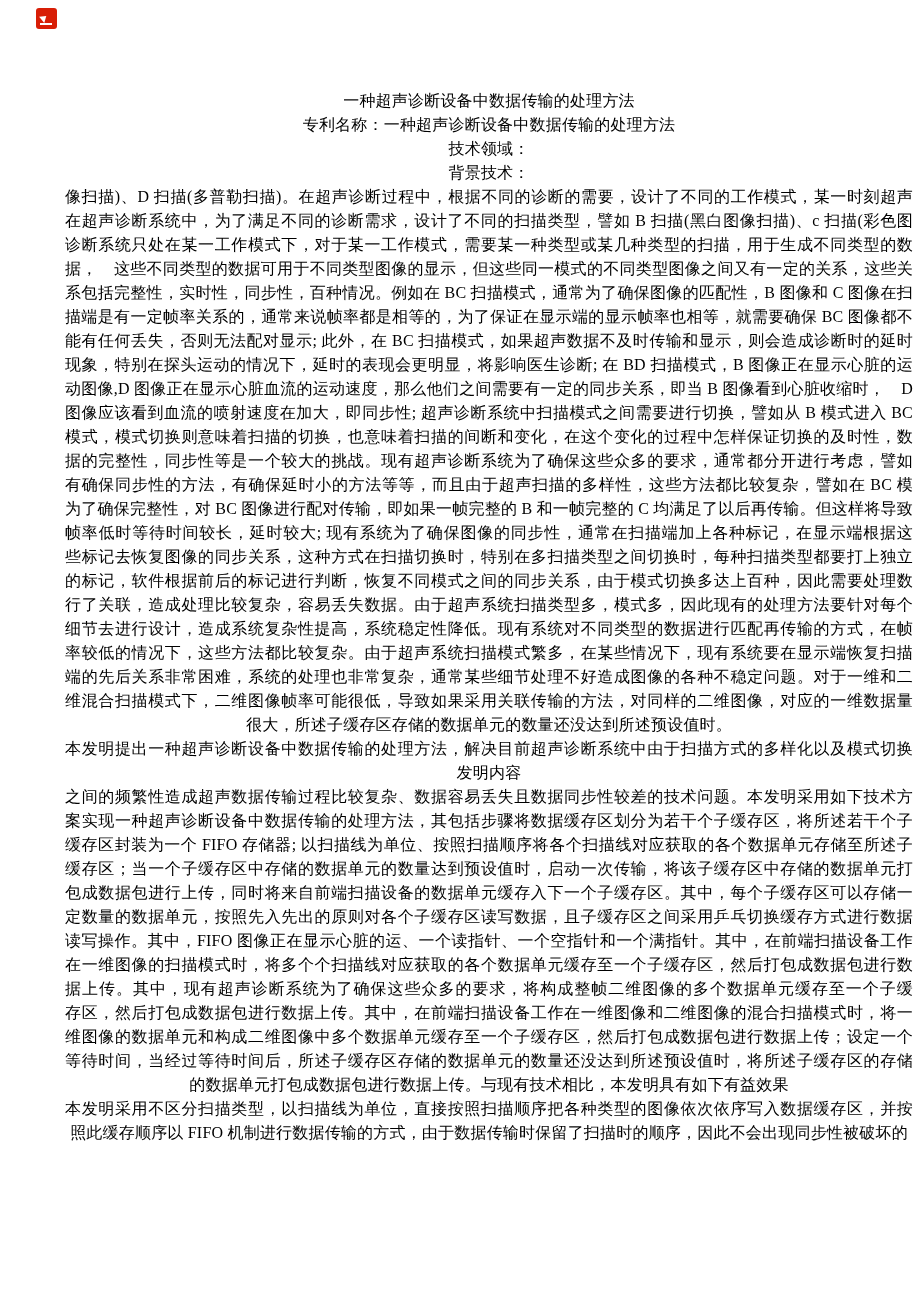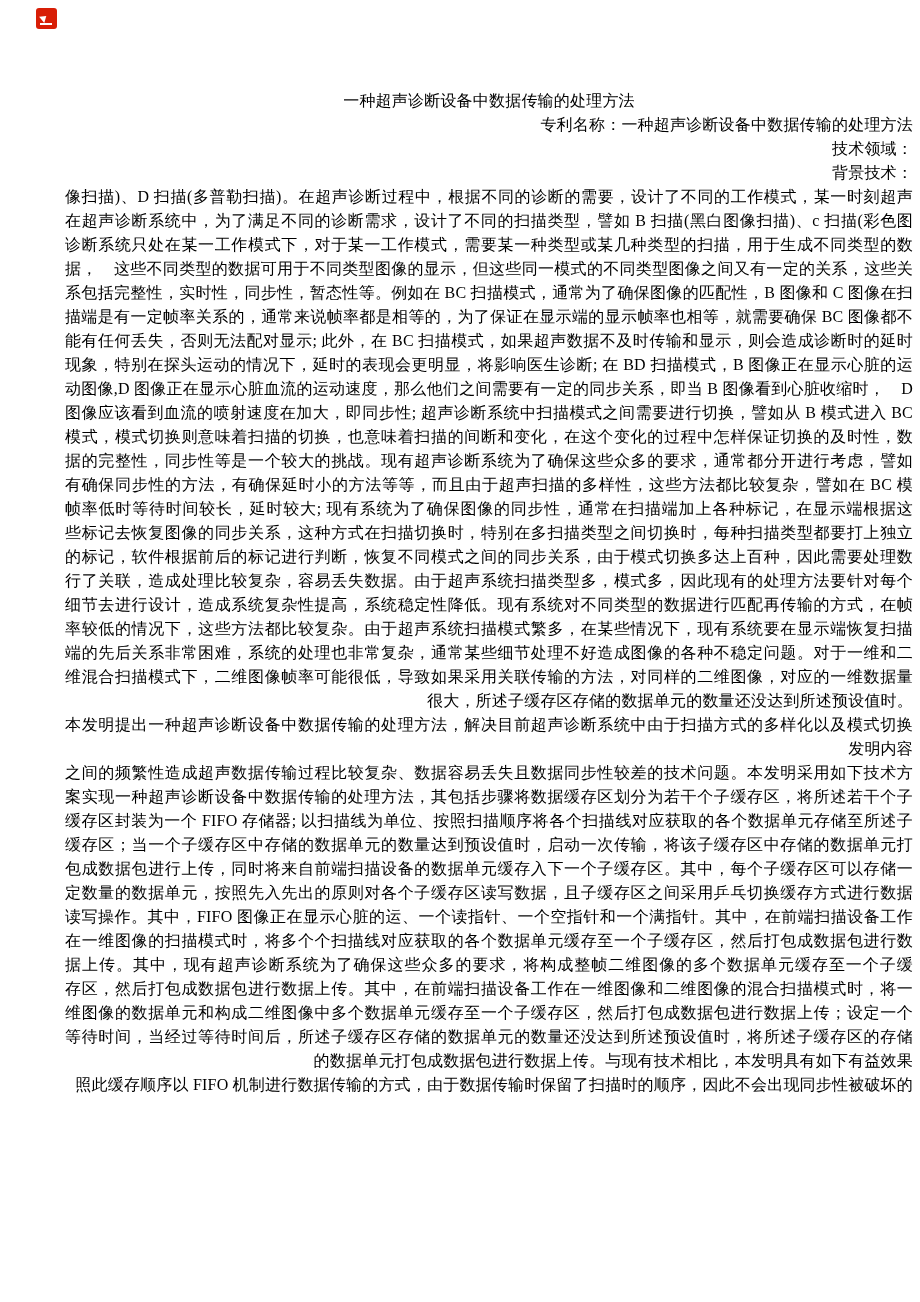--- a/index.html
+++ b/index.html
@@ -48,21 +48,21 @@
     top: 89px;
     width: 848px;
     font-size: 16px;
     line-height: 24px;
     letter-spacing: 0.2px;
     margin-left: 22px;
   }
   .line {
     height: 24px;
     overflow: hidden;
-    text-align: right;
+    text-align: center;
     white-space: pre-wrap;
   }
   .line.justify {
     text-align: justify;
     text-align-last: justify;
   }
   .line.center {
     text-align: center;
     text-align-last: center;
   }
@@ -75,29 +75,30 @@
   <div class="textblock">
     <div class="line center">一种超声诊断设备中数据传输的处理方法</div>
     <div id="paragraphs">
         <div class="line">专利名称：一种超声诊断设备中数据传输的处理方法</div>
         <div class="line">技术领域：</div>
         <div class="line">背景技术：</div>
         <div class="line justify">像扫描)、D 扫描(多普勒扫描)。在超声诊断过程中，根据不同的诊断的需要，设计了不同的工作模式，某一时刻超声</div>
         <div class="line justify">在超声诊断系统中，为了满足不同的诊断需求，设计了不同的扫描类型，譬如 B 扫描(黑白图像扫描)、c 扫描(彩色图</div>
         <div class="line justify">诊断系统只处在某一工作模式下，对于某一工作模式，需要某一种类型或某几种类型的扫描，用于生成不同类型的数</div>
         <div class="line justify">据，　这些不同类型的数据可用于不同类型图像的显示，但这些同一模式的不同类型图像之间又有一定的关系，这些关</div>
-        <div class="line justify">系包括完整性，实时性，同步性，暂态性等。例如在 BC 扫描模式，通常为了确保图像的匹配性，B 图像和 C 图像在扫</div>
+        <div class="line justify">系包括完整性，实时性，同步性，百种情况。例如在 BC 扫描模式，通常为了确保图像的匹配性，B 图像和 C 图像在扫</div>
         <div class="line justify">描端是有一定帧率关系的，通常来说帧率都是相等的，为了保证在显示端的显示帧率也相等，就需要确保 BC 图像都不</div>
         <div class="line justify">能有任何丢失，否则无法配对显示; 此外，在 BC 扫描模式，如果超声数据不及时传输和显示，则会造成诊断时的延时</div>
         <div class="line justify">现象，特别在探头运动的情况下，延时的表现会更明显，将影响医生诊断; 在 BD 扫描模式，B 图像正在显示心脏的运</div>
         <div class="line justify">动图像,D 图像正在显示心脏血流的运动速度，那么他们之间需要有一定的同步关系，即当 B 图像看到心脏收缩时，　D</div>
         <div class="line justify">图像应该看到血流的喷射速度在加大，即同步性; 超声诊断系统中扫描模式之间需要进行切换，譬如从 B 模式进入 BC</div>
         <div class="line justify">模式，模式切换则意味着扫描的切换，也意味着扫描的间断和变化，在这个变化的过程中怎样保证切换的及时性，数</div>
         <div class="line justify">据的完整性，同步性等是一个较大的挑战。现有超声诊断系统为了确保这些众多的要求，通常都分开进行考虑，譬如</div>
         <div class="line justify">有确保同步性的方法，有确保延时小的方法等等，而且由于超声扫描的多样性，这些方法都比较复杂，譬如在 BC 模式，</div>
+        <div class="line justify">为了确保完整性，对 BC 图像进行配对传输，即如果一帧完整的 B 和一帧完整的 C 均满足了以后再传输。但这样将导致</div>
         <div class="line justify">帧率低时等待时间较长，延时较大; 现有系统为了确保图像的同步性，通常在扫描端加上各种标记，在显示端根据这</div>
         <div class="line justify">些标记去恢复图像的同步关系，这种方式在扫描切换时，特别在多扫描类型之间切换时，每种扫描类型都要打上独立</div>
         <div class="line justify">的标记，软件根据前后的标记进行判断，恢复不同模式之间的同步关系，由于模式切换多达上百种，因此需要处理数</div>
         <div class="line justify">行了关联，造成处理比较复杂，容易丢失数据。由于超声系统扫描类型多，模式多，因此现有的处理方法要针对每个</div>
         <div class="line justify">细节去进行设计，造成系统复杂性提高，系统稳定性降低。现有系统对不同类型的数据进行匹配再传输的方式，在帧</div>
         <div class="line justify">率较低的情况下，这些方法都比较复杂。由于超声系统扫描模式繁多，在某些情况下，现有系统要在显示端恢复扫描</div>
         <div class="line justify">端的先后关系非常困难，系统的处理也非常复杂，通常某些细节处理不好造成图像的各种不稳定问题。对于一维和二</div>
         <div class="line justify">维混合扫描模式下，二维图像帧率可能很低，导致如果采用关联传输的方法，对同样的二维图像，对应的一维数据量</div>
         <div class="line">很大，所述子缓存区存储的数据单元的数量还没达到所述预设值时。</div>
         <div class="line justify">本发明提出一种超声诊断设备中数据传输的处理方法，解决目前超声诊断系统中由于扫描方式的多样化以及模式切换</div>
@@ -108,16 +109,17 @@
         <div class="line justify">缓存区；当一个子缓存区中存储的数据单元的数量达到预设值时，启动一次传输，将该子缓存区中存储的数据单元打</div>
         <div class="line justify">包成数据包进行上传，同时将来自前端扫描设备的数据单元缓存入下一个子缓存区。其中，每个子缓存区可以存储一</div>
         <div class="line justify">定数量的数据单元，按照先入先出的原则对各个子缓存区读写数据，且子缓存区之间采用乒乓切换缓存方式进行数据</div>
         <div class="line justify">读写操作。其中，FIFO 图像正在显示心脏的运、一个读指针、一个空指针和一个满指针。其中，在前端扫描设备工作</div>
         <div class="line justify">在一维图像的扫描模式时，将多个个扫描线对应获取的各个数据单元缓存至一个子缓存区，然后打包成数据包进行数</div>
         <div class="line justify">据上传。其中，现有超声诊断系统为了确保这些众多的要求，将构成整帧二维图像的多个数据单元缓存至一个子缓</div>
         <div class="line justify">存区，然后打包成数据包进行数据上传。其中，在前端扫描设备工作在一维图像和二维图像的混合扫描模式时，将一</div>
         <div class="line justify">维图像的数据单元和构成二维图像中多个数据单元缓存至一个子缓存区，然后打包成数据包进行数据上传；设定一个</div>
         <div class="line justify">等待时间，当经过等待时间后，所述子缓存区存储的数据单元的数量还没达到所述预设值时，将所述子缓存区的存储</div>
         <div class="line">的数据单元打包成数据包进行数据上传。与现有技术相比，本发明具有如下有益效果</div>
+        <div class="line justify">本发明采用不区分扫描类型，以扫描线为单位，直接按照扫描顺序把各种类型的图像依次依序写入数据缓存区，并按</div>
         <div class="line">照此缓存顺序以 FIFO 机制进行数据传输的方式，由于数据传输时保留了扫描时的顺序，因此不会出现同步性被破坏的</div>
       </div>
   </div>
 </div>
 
 </body></html>

